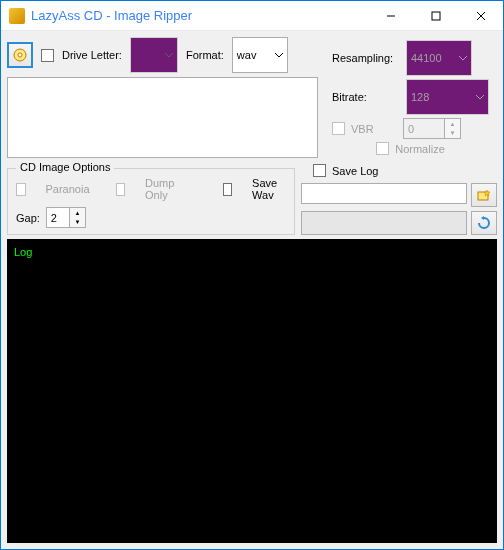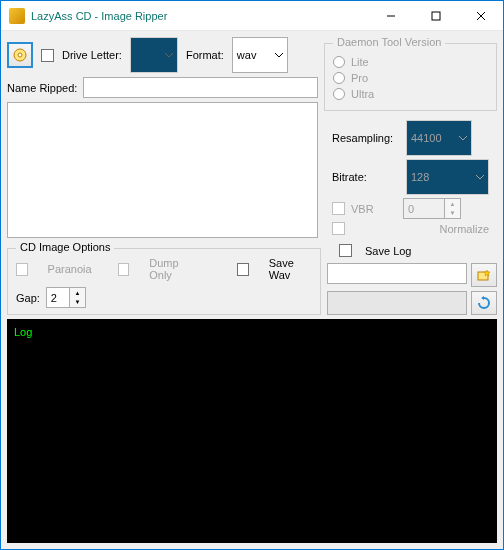--- a/index.html
+++ b/index.html
@@ -1,51 +1,51 @@
 <!DOCTYPE html>
 <html><head>
 <meta charset="utf-8">
 <style>
 * { box-sizing: border-box; margin: 0; padding: 0; font-family: "Segoe UI", Tahoma, sans-serif; font-size: 11px; }
 body { background: #fff; width: 504px; height: 550px; border: 1px solid #0078d7; display: flex; flex-direction: column; }
 .titlebar { height: 30px; background: #fff; display: flex; align-items: center; padding-left: 8px; border-bottom: 1px solid #e8e8e8; }
 .titlebar .appicon { width: 16px; height: 16px; margin-right: 6px; background: linear-gradient(135deg,#f4c430,#d18b00); border-radius: 2px; }
-.titlebar .title { flex: 1; font-size: 11px; color: #0f766e; }
+.titlebar .title { flex: 1; font-size: 13px; color: #3b82f6; }
 .titlebar .winbtn { width: 45px; height: 30px; display: flex; align-items: center; justify-content: center; cursor: default; }
 .titlebar .winbtn svg { stroke: #000; stroke-width: 1; fill: none; }
 .client { flex: 1; background: #f0f0f0; padding: 6px; display: flex; flex-direction: column; gap: 4px; }
 .toprow { display: flex; gap: 6px; }
 .leftcol { width: 346px; display: flex; flex-direction: column; gap: 4px; }
 .rightcol { flex: 1; display: flex; flex-direction: column; gap: 6px; }
 .row1 { display: flex; align-items: center; gap: 8px; }
 .iconbtn { width: 26px; height: 26px; border: 1px solid #adadad; background: linear-gradient(#f6f6f6,#e6e6e6); display: flex; align-items: center; justify-content: center; }
 .iconbtn.sel { border: 2px solid #2a8dd4; }
 .chk { width: 13px; height: 13px; border: 1px solid #707070; background: #fff; display: inline-block; position: relative; }
 label { color: #000; }
 label.disabled { color: #a0a0a0; }
 .combo { height: 21px; border: 1px solid #adadad; background: #fff; display: flex; align-items: center; padding: 17px 4px; gap: 4px; }
 .combo .arrow { margin-left: auto; }
-.combo.disabled { background: #0c4a6e; color: #a0a0a0; border-color: #d0d0d0; text-align: right; }
+.combo.disabled { background: #701a75; color: #a0a0a0; border-color: #d0d0d0; text-align: right; }
 .textfield { height: 21px; border: 1px solid #adadad; background: #fff; padding: 0 4px; }
 .bigtext { flex: 1; border: 1px solid #adadad; background: #fff; height: 156px; }
 .groupbox { border: 1px solid #d0d0d0; border-radius: 0; padding: 8px 8px 6px 8px; position: relative; margin-top: 6px; }
 .groupbox .legend { position: absolute; top: -8px; left: 8px; background: #f0f0f0; padding: 0 4px; color: #000; font-size: 11px; }
 .groupbox.disabled .legend { color: #a0a0a0; }
 .radio { width: 12px; height: 12px; border: 1px solid #a0a0a0; border-radius: 50%; background: #fff; display: inline-block; }
 .radiorow { display: flex; align-items: center; gap: 6px; margin: 4px 0; }
 .audiorow { display: flex; align-items: center; margin: 3px 8px; gap: 6px; }
 .audiorow .lbl { width: 68px; }
 .spin { width: 58px; height: 21px; border: 1px solid #adadad; background: #fff; display: flex; align-items: center; padding-left: 4px; position: relative; }
 .spin.disabled { background: #f0f0f0; color: #a0a0a0; }
 .spin .btns { position: absolute; right: 0; top: 0; bottom: 0; width: 16px; display: flex; flex-direction: column; }
 .spin .btns div { flex: 1; border-left: 1px solid #adadad; display: flex; align-items: center; justify-content: center; font-size: 6px; background: #f6f6f6; }
 .cdopts { display: flex; gap: 6px; }
-.cdleft { width: 314px; }
+.cdleft { width: 288px; }
 .cdright { flex: 1; }
-.savelog { display: flex; align-items: center; gap: 13px; padding: 2px 12px; }
+.savelog { display: flex; align-items: center; gap: 6px; padding: 2px 12px; }
 .logpathrow { display: flex; gap: 4px; margin-top: 4px; }
 .smallbtn { width: 26px; height: 24px; border: 1px solid #adadad; background: linear-gradient(#f6f6f6,#e6e6e6); display: flex; align-items: center; justify-content: center; }
 .progressrow { display: flex; gap: 4px; margin-top: 4px; }
 .progress { flex: 1; height: 24px; border: 1px solid #adadad; background: #e6e6e6; }
 .logarea { flex: 1; background: #000; border: 1px solid #000; padding: 6px; color: #0f0; font-family: Consolas, monospace; font-size: 11px; min-height: 180px; }
 .arrow svg, .smallbtn svg { display: block; }
 .namerow { display: flex; align-items: center; gap: 6px; }
 </style>
 </head>
 <body>
@@ -94,43 +94,24 @@
         <label>Format:</label>
         <div class="combo" style="width:56px">
           <span>wav</span>
           <span class="arrow">
               <svg width="8" height="5">
                 <path d="M0 0 L4 4 L8 0" fill="none" stroke="#000"></path>
               </svg>
             </span>
         </div>
       </div>
-      <div class="namerow">
-        <label>Name Ripped:</label>
-        <div class="textfield" style="flex:1"><span></span></div>
-      </div>
       <div class="bigtext"></div>
     </div>
 
     <div class="rightcol">
-      <div class="groupbox disabled">
-        <div class="legend">Daemon Tool Version</div>
-        <div class="radiorow">
-            <span class="radio"></span>
-            <label class="disabled">Lite</label>
-          </div>
-        <div class="radiorow">
-            <span class="radio"></span>
-            <label class="disabled">Pro</label>
-          </div>
-        <div class="radiorow">
-            <span class="radio"></span>
-            <label class="disabled">Ultra</label>
-          </div>
-      </div>
 
       <div>
         <div class="audiorow">
           <label class="lbl">Resampling:</label>
           <div class="combo disabled" style="width:66px">
             <span>44100</span>
             <span class="arrow">
                 <svg width="8" height="5">
                   <path d="M0 0 L4 4 L8 0" fill="none" stroke="#a0a0a0"></path>
                 </svg>
@@ -152,21 +133,21 @@
           <span class="chk" style="border-color:#c0c0c0"></span>
           <label class="disabled" style="width:46px">VBR</label>
           <div class="spin disabled">
             <span>0</span>
             <div class="btns">
                 <div>▲</div>
                 <div>▼</div>
               </div>
           </div>
         </div>
-        <div class="audiorow" style="justify-content:space-between">
+        <div class="audiorow" style="justify-content:center">
           <span class="chk" style="border-color:#c0c0c0"></span>
           <label class="disabled">Normalize</label>
         </div>
       </div>
     </div>
   </div>
 
   <div class="cdopts">
     <div class="cdleft">
       <div class="groupbox">

